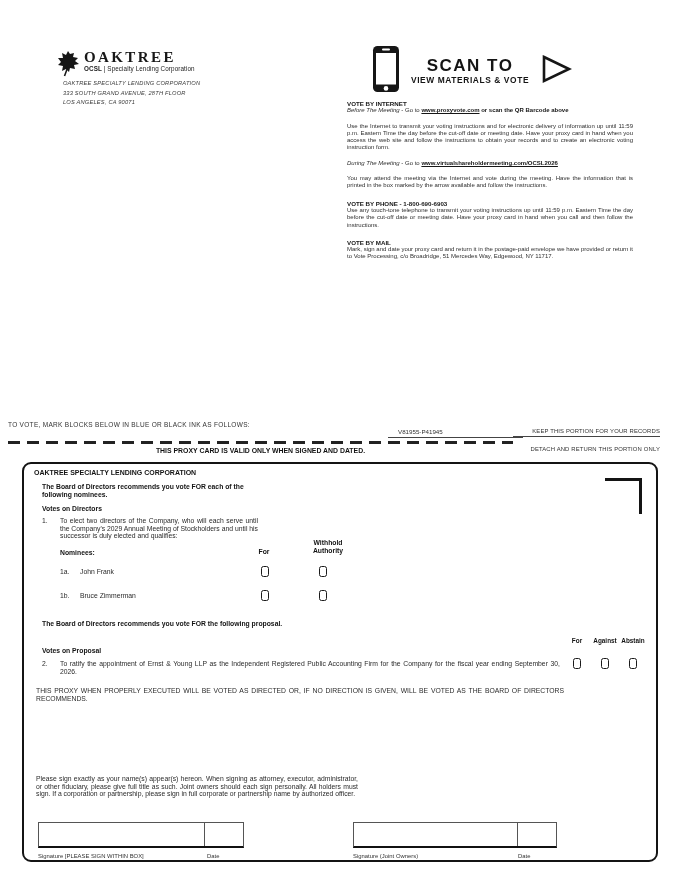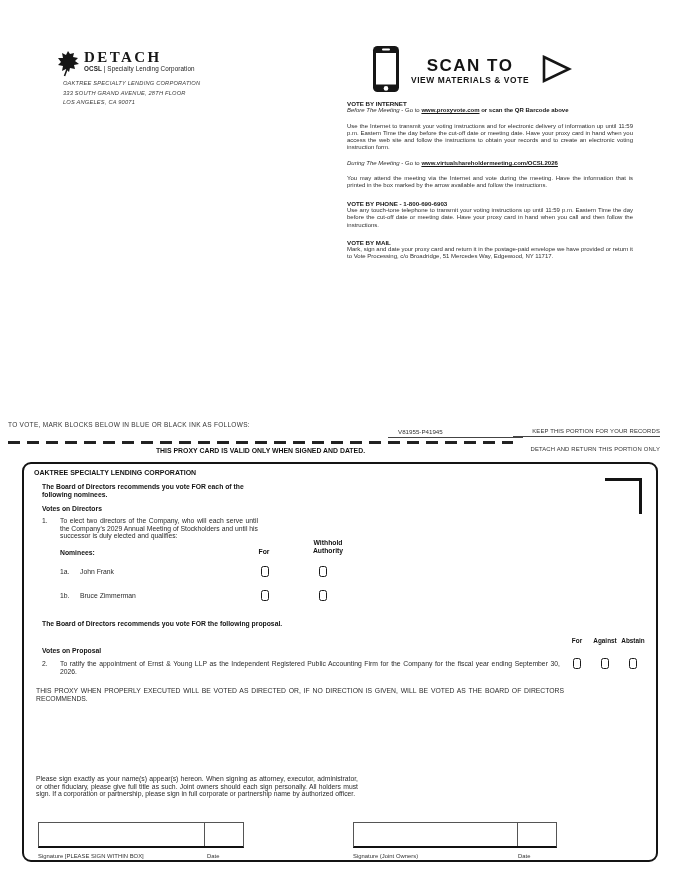--- a/index.html
+++ b/index.html
@@ -96,21 +96,21 @@
 
   <div class="logo">
     <div class="logo-row">
       <span>
         <svg width="22" height="27" viewBox="0 0 22 27">
           <path d="M11 1 L13 4 L17 3 L16 7 L21 8 L18 11 L22 14 L17 15 L18 19 L13 18 L12 22 L9 19 L5 21 L6 16 L1 15 L4 12 L1 8 L6 8 L5 3 L9 5 Z" fill="#161616"></path>
           <path d="M10.5 18 L7.5 26" stroke="#161616" stroke-width="1.6"></path>
         </svg>
       </span>
       <span>
-        <div class="brand">DETACH</div>
+        <div class="brand">OAKTREE</div>
         <div class="brand-sub"><b>OCSL</b><span> | Specialty Lending Corporation</span></div>
       </span>
     </div>
   </div>
   <div class="address">
     <div>OAKTREE SPECIALTY LENDING CORPORATION</div>
     <div>333 SOUTH GRAND AVENUE, 28TH FLOOR</div>
     <div>LOS ANGELES, CA 90071</div>
   </div>
 

